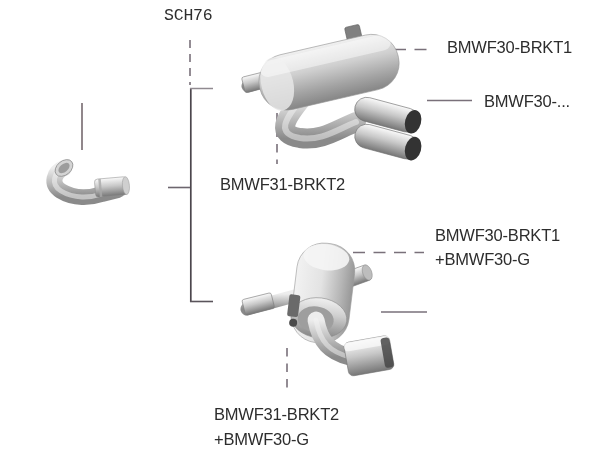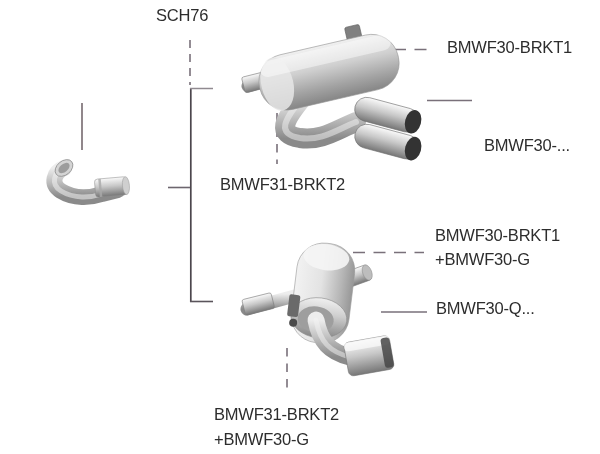--- a/index.html
+++ b/index.html
@@ -13,24 +13,24 @@
   .artwork{position:absolute;left:0;top:0;}
   .lbl{
     position:absolute;
     font-size:16.5px;
     letter-spacing:-0.2px;
     color:#2d2d2d;
     white-space:nowrap;
     line-height:17px;
   }
   .lbl span{display:block;}
-  #lbl-sch76{left:156px;top:7px;}
+  #lbl-sch76{left:164px;top:7px;font-family:Liberation Mono, monospace;}
   #lbl-adapter{left:15px;top:72px;}
   #lbl-m1-brkt1{left:447px;top:39px;}
-  #lbl-m1-name{left:484px;top:93px;margin-top:44px;}
+  #lbl-m1-name{left:484px;top:93px;}
   #lbl-m1-brkt2{left:220px;top:176px;}
   #lbl-m2-brkt1{left:435px;top:224px;line-height:23.5px;}
   #lbl-m2-name{left:436px;top:300px;}
   #lbl-m2-brkt2{left:214px;top:402px;line-height:25px;}
 </style>
 </head>
 <body>
 
 <div class="canvas">
 
@@ -144,20 +144,19 @@
 
   <div class="lbl" id="lbl-m1-name">BMWF30-...</div>
 
   <div class="lbl" id="lbl-m1-brkt2">BMWF31-BRKT2</div>
 
   <div class="lbl" id="lbl-m2-brkt1">
     <span>BMWF30-BRKT1</span>
     <span>+BMWF30-G</span>
   </div>
 
-  <div class="lbl" id="lbl-m2-name">BMWF30-Q...</div>
 
   <div class="lbl" id="lbl-m2-brkt2">
     <span>BMWF31-BRKT2</span>
     <span>+BMWF30-G</span>
   </div>
 
 </div>
 
 </body></html>

